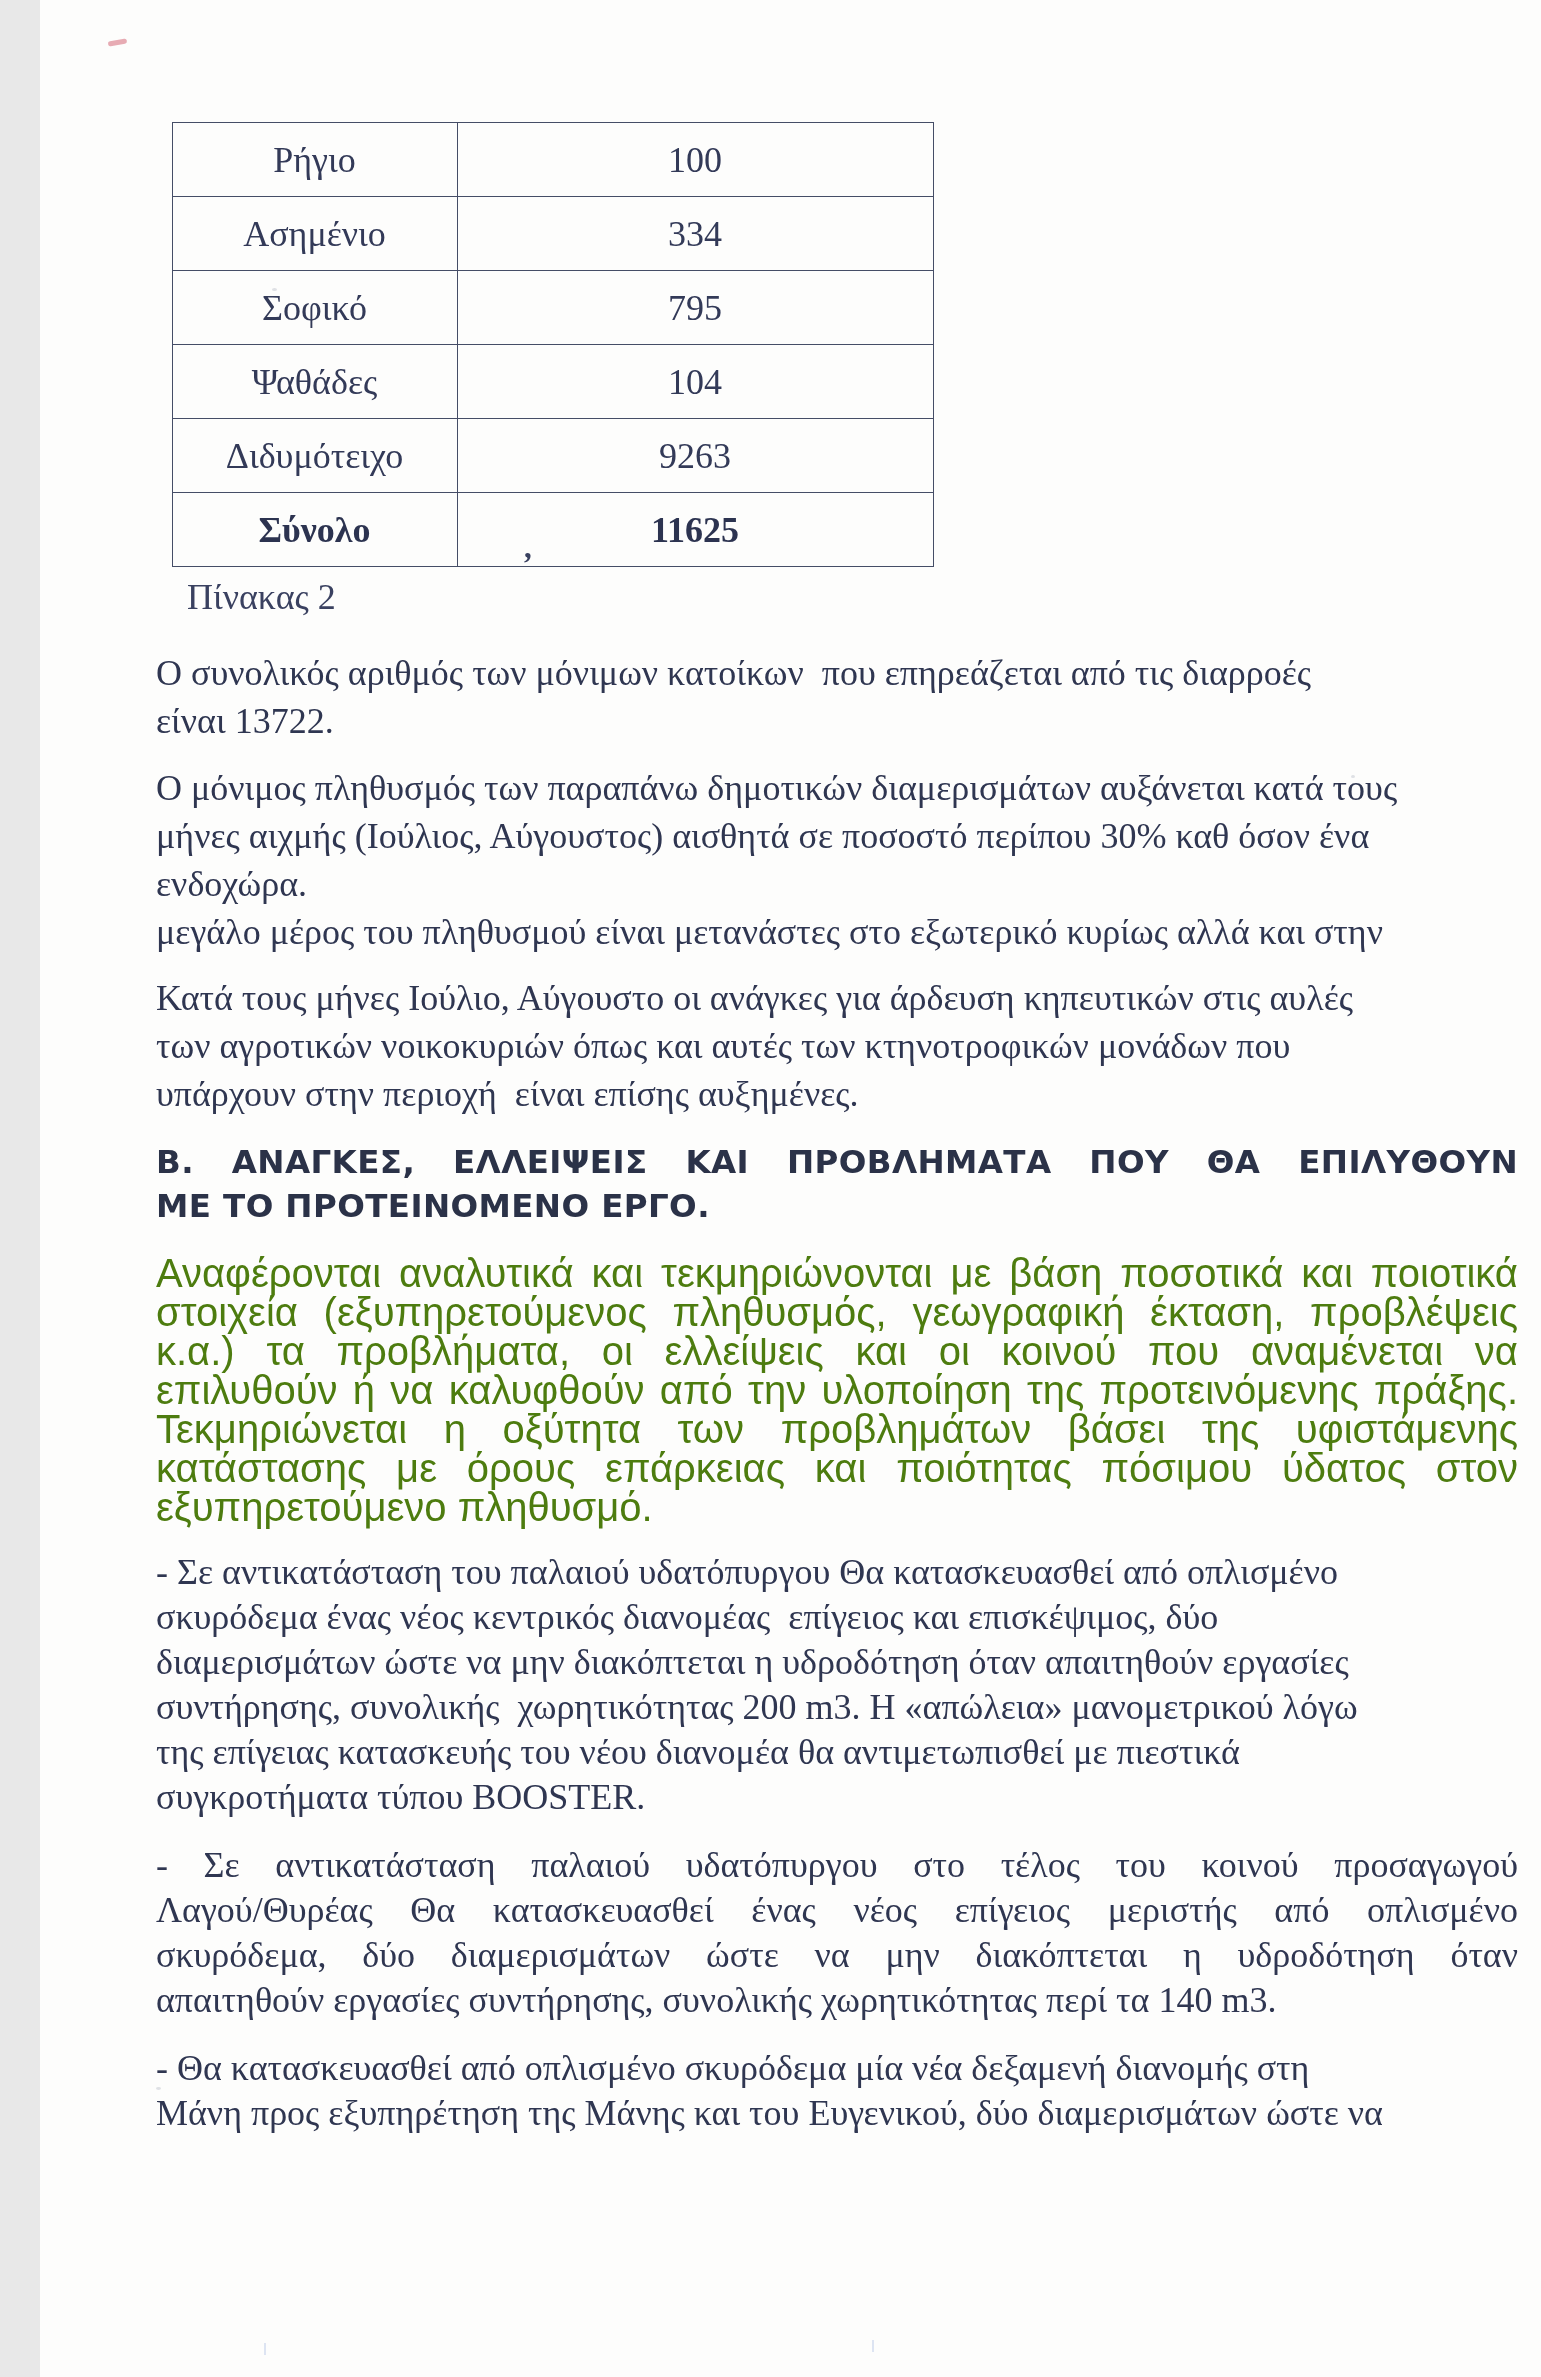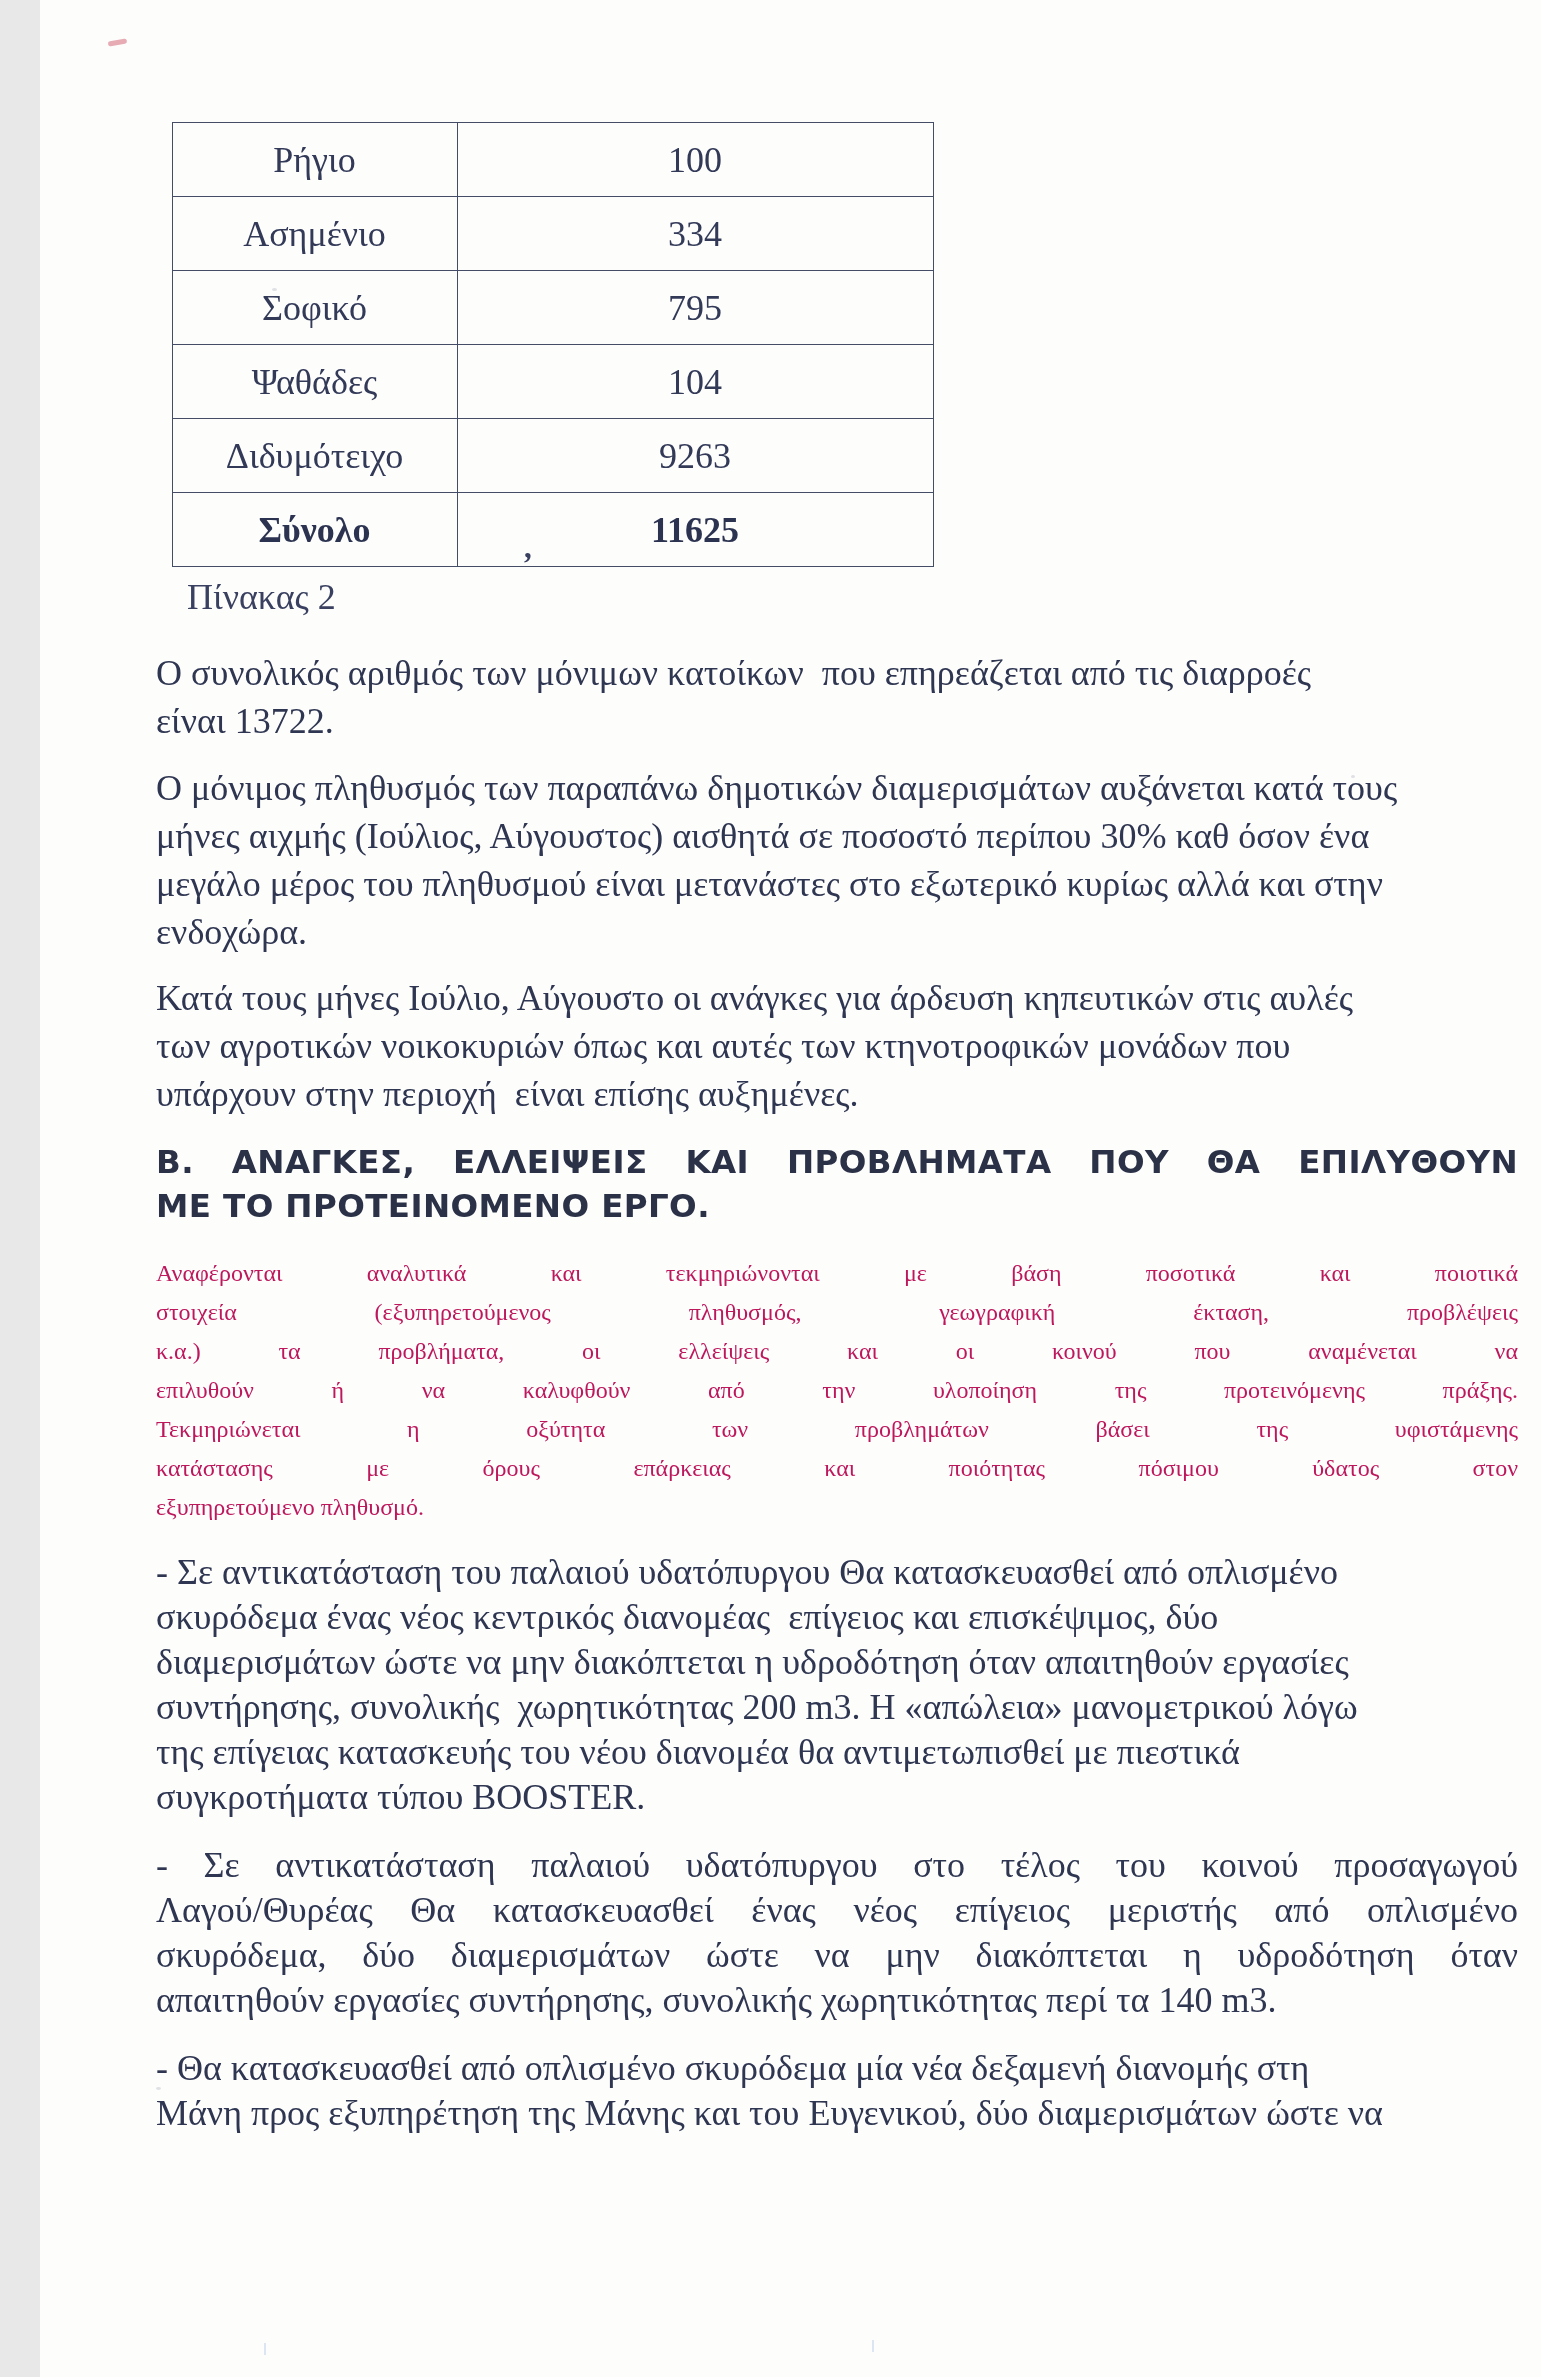--- a/index.html
+++ b/index.html
@@ -60,23 +60,23 @@
   .heading{
     margin-top:21.7px;
     font-family:"DejaVu Sans","Liberation Sans",sans-serif;
     font-weight:bold;
     font-size:32.5px;line-height:44px;
     color:#2b3248;
     letter-spacing:0.4px;
   }
   .para-sans{
     margin-top:26px;
-    font-family:Liberation Serif, serif;
-    font-size:24px;line-height:39px;
-    color:#be185d;
+    font-family:Liberation Sans, sans-serif;
+    font-size:40px;line-height:39px;
+    color:#4d7c0f;
   }
   .subheading{margin-top:9.3px;font-size:36px;line-height:45px;}
   .subheading span{
     text-decoration:underline;
     text-decoration-thickness:2.3px;
     text-underline-offset:5.4px;
     white-space:pre;
   }
   
   .art-red{
@@ -138,22 +138,22 @@
     <div class="tcaption">Πίνακας 2</div>
 
     <div class="para first">
       <div class="ln">Ο συνολικός αριθμός των μόνιμων κατοίκων  που επηρεάζεται από τις διαρροές</div>
       <div class="ln">είναι 13722.</div>
     </div>
 
     <div class="para">
       <div class="ln">Ο μόνιμος πληθυσμός των παραπάνω δημοτικών διαμερισμάτων αυξάνεται κατά τους</div>
       <div class="ln">μήνες αιχμής (Ιούλιος, Αύγουστος) αισθητά σε ποσοστό περίπου 30% καθ όσον ένα</div>
+      <div class="ln">ενδοχώρα.</div>
       <div class="ln">μεγάλο μέρος του πληθυσμού είναι μετανάστες στο εξωτερικό κυρίως αλλά και στην</div>
-      <div class="ln">ενδοχώρα.</div>
     </div>
 
     <div class="para">
       <div class="ln">Κατά τους μήνες Ιούλιο, Αύγουστο οι ανάγκες για άρδευση κηπευτικών στις αυλές</div>
       <div class="ln">των αγροτικών νοικοκυριών όπως και αυτές των κτηνοτροφικών μονάδων που</div>
       <div class="ln">υπάρχουν στην περιοχή  είναι επίσης αυξημένες.</div>
     </div>
 
     <div class="para">
     </div>

